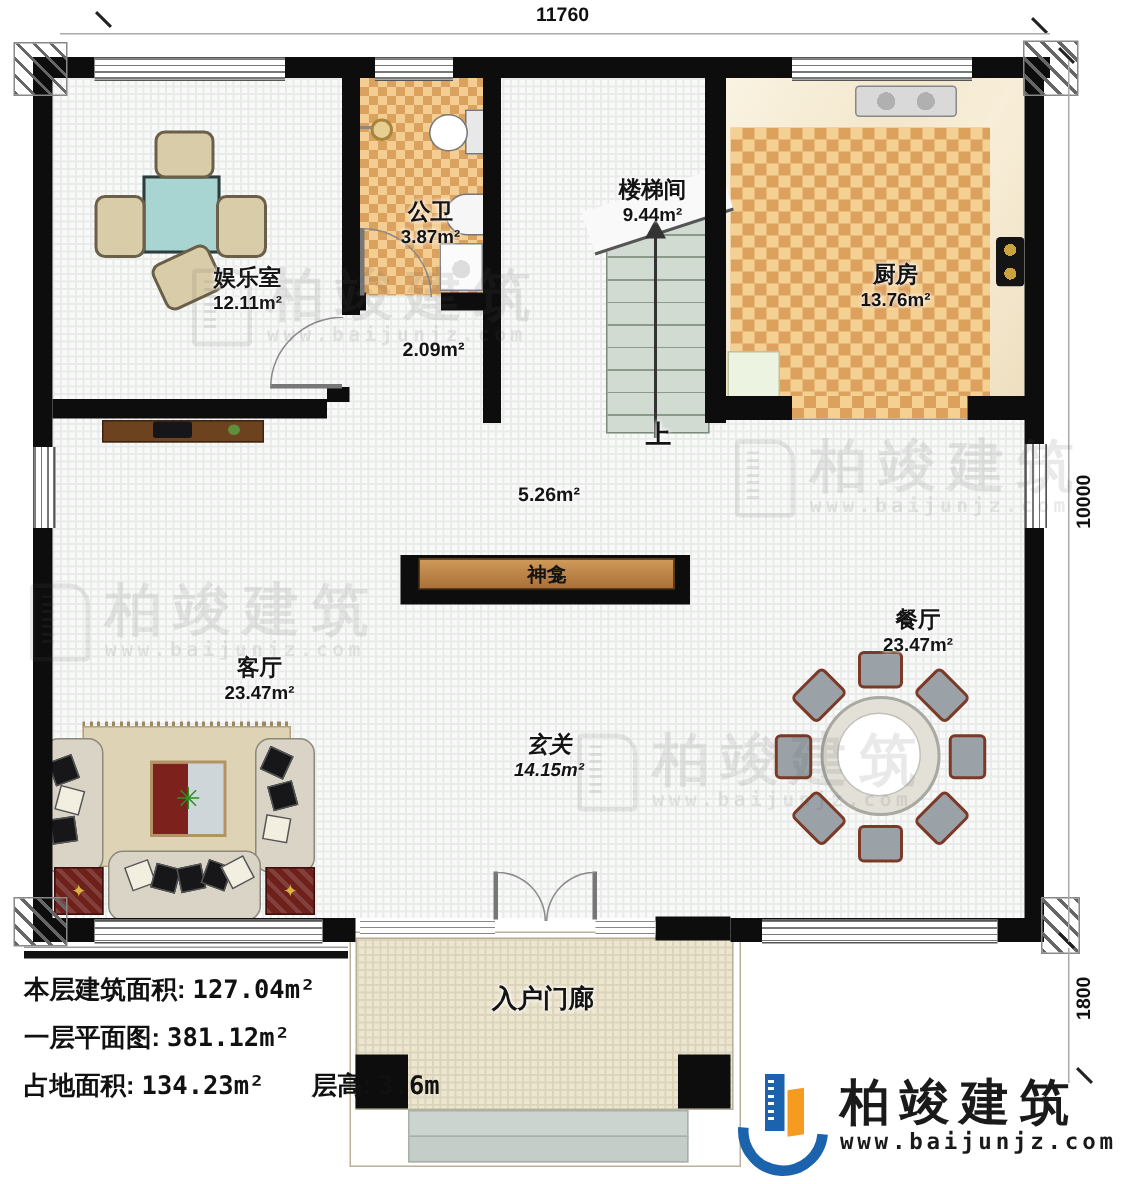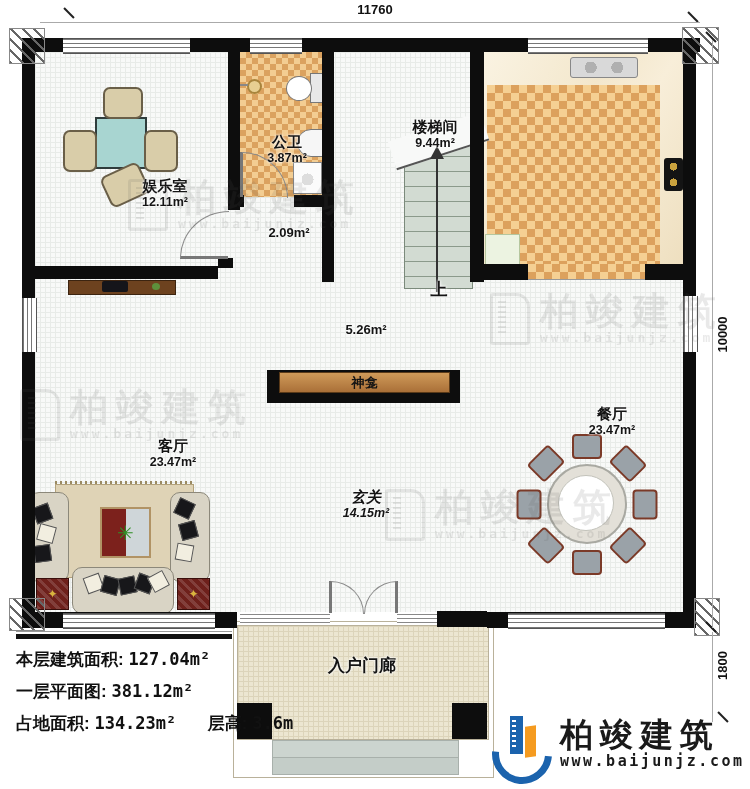--- a/index.html
+++ b/index.html
@@ -207,20 +207,24 @@
     <span class="rarea">12.11m²</span>
   </div>
   <div class="abs rlabel" style="left:247px;top:133px;width:80px;">
     <span class="rname">公卫</span>
     <span class="rarea">3.87m²</span>
   </div>
   <div class="abs rlabel" style="left:342px;top:118px;width:90px;margin-left:48px;">
     <span class="rname">楼梯间</span>
     <span class="rarea">9.44m²</span>
   </div>
+  <div class="abs rlabel" style="left:552px;top:175px;width:90px;">
+    <span class="rname">厨房</span>
+    <span class="rarea">13.76m²</span>
+  </div>
   <div class="abs rlabel" style="left:250px;top:225px;width:78px;text-align:center;">
     <span class="rarea" style="font-size:13px;">2.09m²</span>
   </div>
   <div class="abs rlabel" style="left:327px;top:322px;width:78px;">
     <span class="rarea" style="font-size:13px;">5.26m²</span>
   </div>
   <div class="abs rlabel" style="left:128px;top:437px;width:90px;">
     <span class="rname">客厅</span>
     <span class="rarea">23.47m²</span>
   </div>

